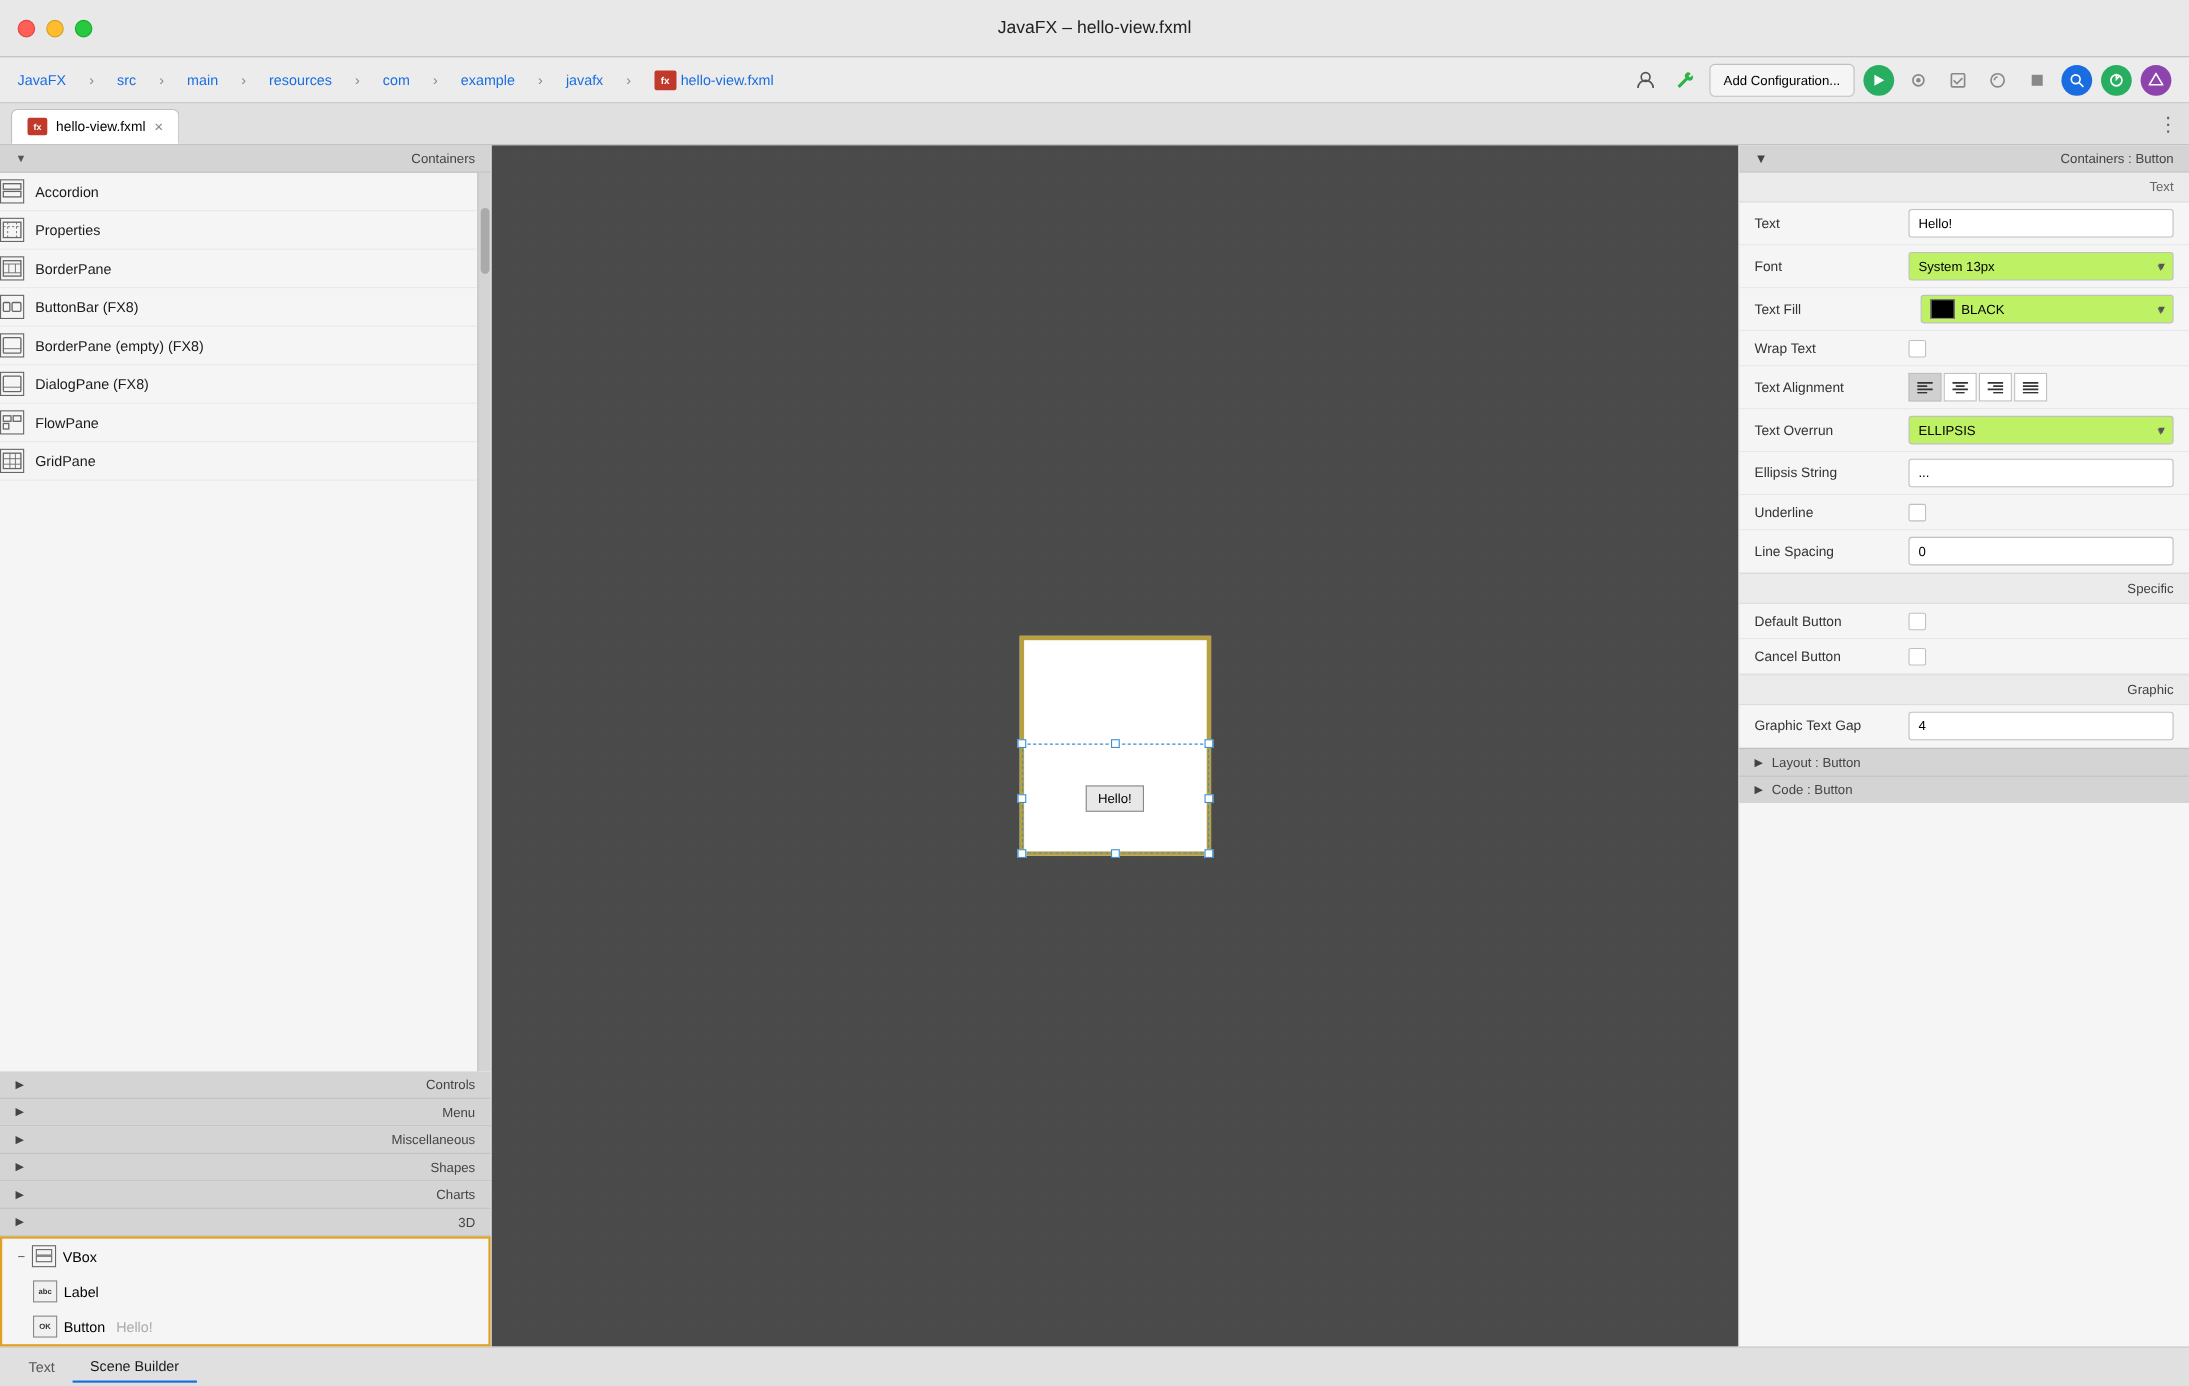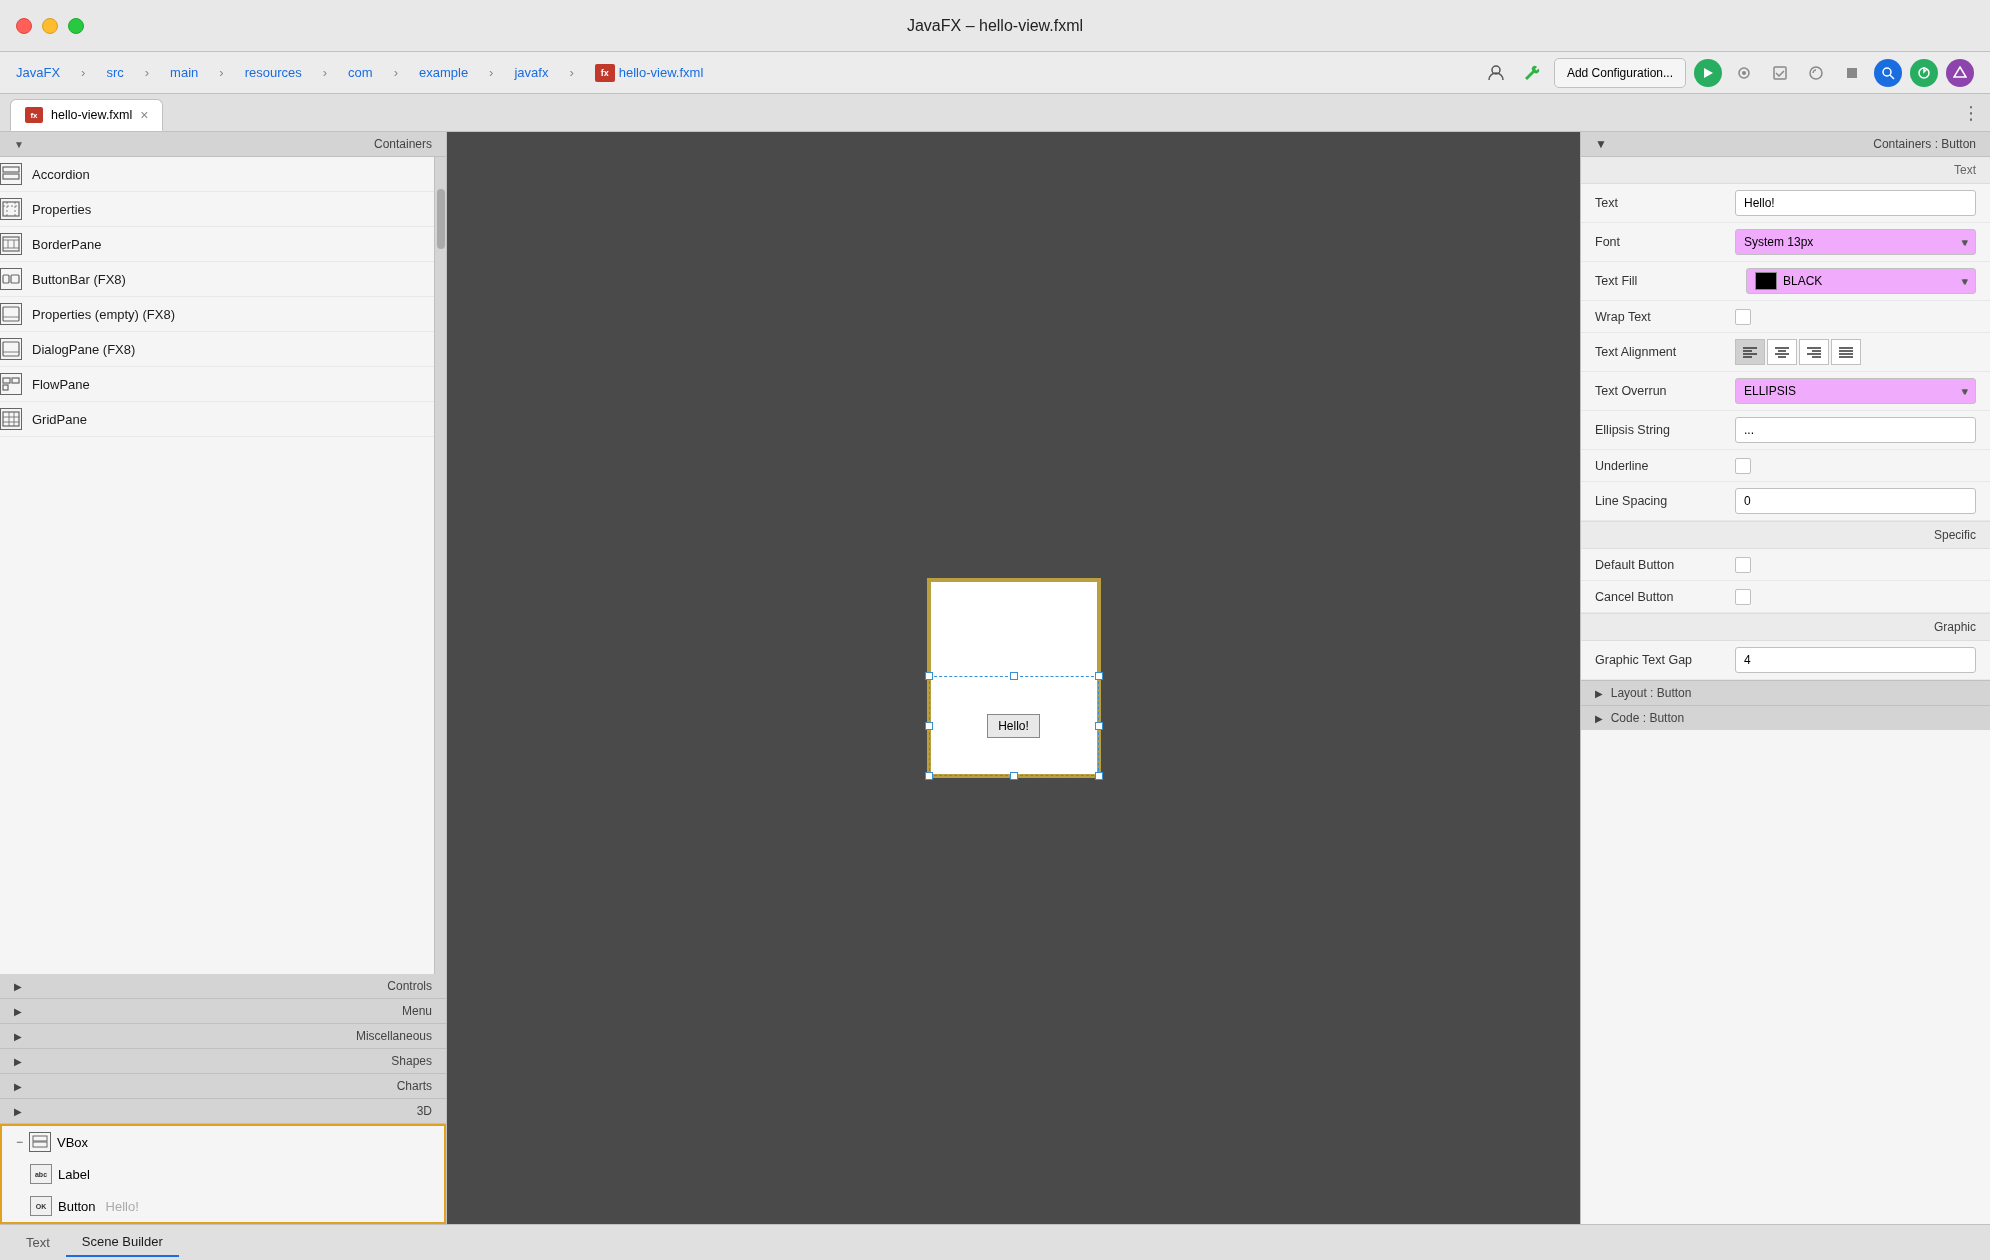--- a/index.html
+++ b/index.html
@@ -77,21 +77,21 @@
     .selection-border { position: absolute; top: 0; left: 0; right: 0; bottom: 0; border: 1.5px dashed #3a8fd4; pointer-events: none; }
 
     
     .right-panel { width: 410px; border-left: 1px solid #c0c0c0; background: #f5f5f5; display: flex; flex-direction: column; overflow-y: auto; }
     .right-panel-header { background: #d4d4d4; padding: 5px 14px; font-size: 12px; color: #444; display: flex; align-items: center; justify-content: space-between; border-bottom: 1px solid #c0c0c0; flex-shrink: 0; }
     .right-section-title { text-align: right; padding: 6px 14px; font-size: 12px; color: #666; background: #ebebeb; border-bottom: 1px solid #ddd; }
     .prop-row { display: flex; align-items: center; padding: 6px 14px; border-bottom: 1px solid #e8e8e8; min-height: 32px; }
     .prop-label { width: 140px; font-size: 12.5px; color: #333; flex-shrink: 0; }
     .prop-value { flex: 1; }
     .prop-input { width: 100%; height: 26px; border: 1px solid #c0c0c0; border-radius: 3px; padding: 0 8px; font-size: 12px; background: white; }
-    .prop-select { width: 100%; height: 26px; border: 1px solid #c0c0c0; border-radius: 3px; padding: 0 8px; font-size: 12px; background: #f0abfc; appearance: none; -webkit-appearance: none; display: flex; align-items: center; justify-content: space-between; cursor: pointer; position: relative; }
+    .prop-select { width: 100%; height: 26px; border: 1px solid #c0c0c0; border-radius: 3px; padding: 0 8px; font-size: 12px; background: #bef264; appearance: none; -webkit-appearance: none; display: flex; align-items: center; justify-content: space-between; cursor: pointer; position: relative; }
     .prop-select-wrapper { position: relative; flex: 1; }
     .prop-select-wrapper::after { content: "▾"; position: absolute; right: 8px; top: 50%; transform: translateY(-50%); font-size: 11px; color: #555; pointer-events: none; }
     .prop-checkbox { width: 16px; height: 16px; border: 1px solid #c0c0c0; border-radius: 2px; background: white; }
     .text-align-btns { display: flex; gap: 2px; }
     .text-align-btn { width: 30px; height: 26px; border: 1px solid #c0c0c0; background: white; display: flex; align-items: center; justify-content: center; cursor: pointer; font-size: 13px; }
     .text-align-btn.active { background: #d0d0d0; }
     .color-swatch { width: 22px; height: 18px; background: #000; border: 1px solid #888; margin-right: 6px; }
     .color-row { display: flex; align-items: center; flex: 1; margin-left: 11px; }
     .specific-header { background: #ebebeb; padding: 6px 14px; font-size: 12px; color: #404040; text-align: right; border-bottom: 1px solid #ddd; border-top: 1px solid #ddd; }
     .layout-footer { background: #d4d4d4; padding: 5px 14px; font-size: 12px; color: #444; display: flex; align-items: center; cursor: pointer; border-top: 1px solid #c0c0c0; }
@@ -267,21 +267,21 @@
           <span>ButtonBar  (FX8)</span>
         </div>
 
         <div class="list-item">
           <div class="list-item-icon">
             <svg width="18" height="16" viewBox="0 0 18 16">
                 <rect x="1" y="1" width="16" height="14" rx="1" fill="none" stroke="#666" stroke-width="1.2"></rect>
                 <line x1="1" y1="11" x2="17" y2="11" stroke="#666" stroke-width="0.8"></line>
               </svg>
           </div>
-          <span>Properties (empty)  (FX8)</span>
+          <span>BorderPane (empty)  (FX8)</span>
         </div>
 
         <div class="list-item">
           <div class="list-item-icon">
             <svg width="18" height="16" viewBox="0 0 18 16">
                 <rect x="1" y="1" width="16" height="14" rx="1" fill="none" stroke="#666" stroke-width="1.2"></rect>
                 <line x1="1" y1="11" x2="17" y2="11" stroke="#666" stroke-width="0.8"></line>
               </svg>
           </div>
           <span>DialogPane  (FX8)</span>

